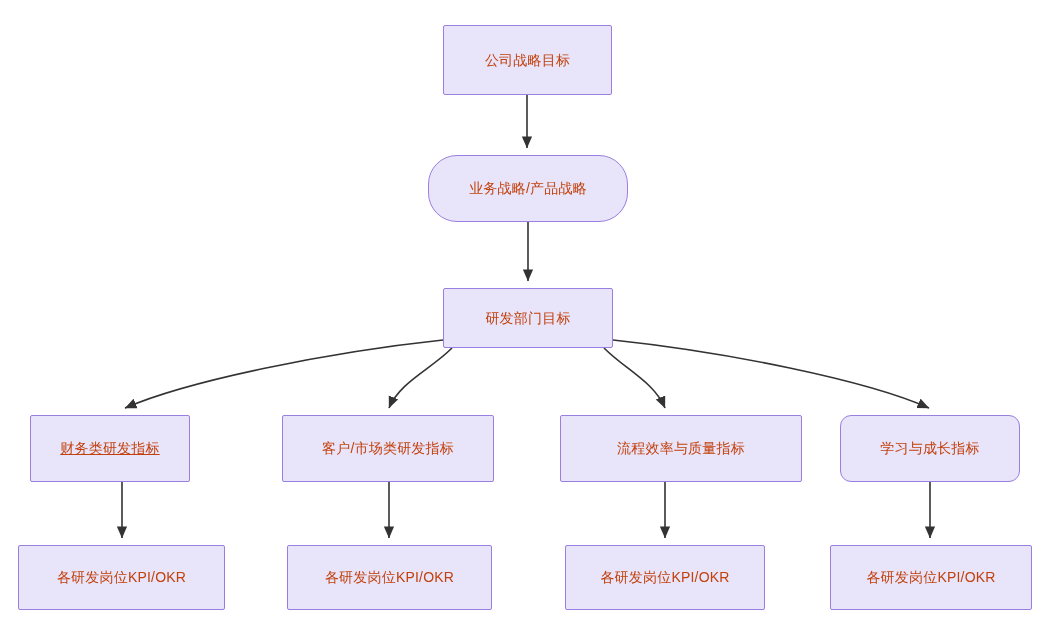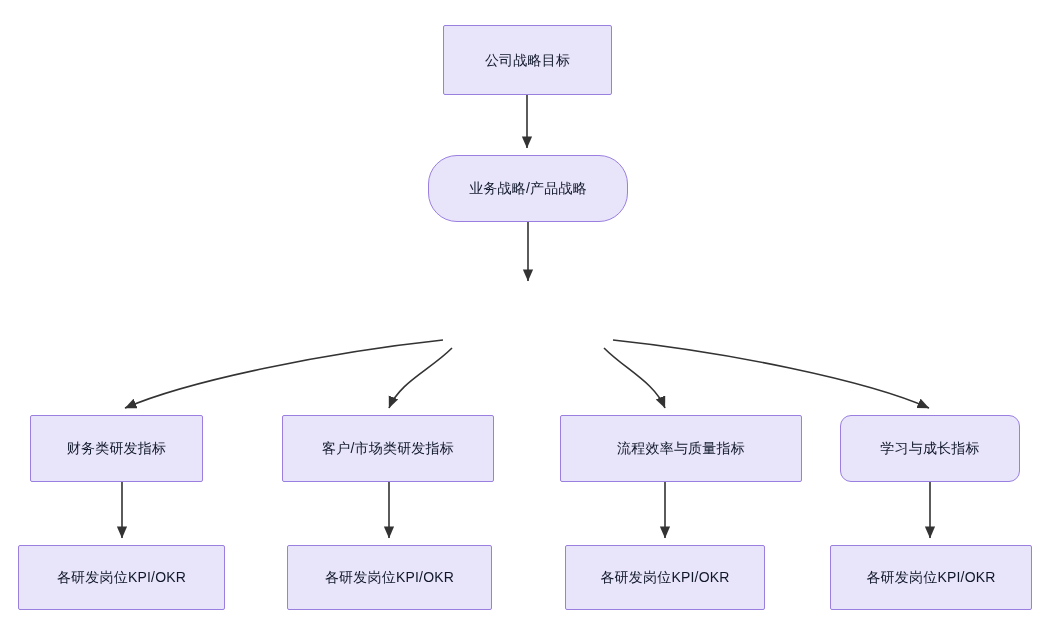--- a/index.html
+++ b/index.html
@@ -26,21 +26,21 @@
   .node {
     position: absolute;
     box-sizing: border-box;
     background: #E8E4FA;
     border: 1.4px solid #9B7FE0;
     border-radius: 2px;
     display: flex;
     align-items: center;
     justify-content: center;
     text-align: right;
-    color: #0f172a;
+    color: #c2410c;
     font-size: 14px;
     line-height: 1.3;
     letter-spacing: 0.2px;
     z-index: 2;
   }
   .node-label {
     display: block;
     padding: 0 8px;
     white-space: nowrap;
   }
@@ -76,22 +76,25 @@
   </svg>
 
   <div class="node" style="left:443px; top:25px; width:169px; height:70px;">
     <span class="node-label">公司战略目标</span>
   </div>
 
   <div class="node" style="left:428px; top:155px; width:200px; height:67px;border-radius:29px;">
     <span class="node-label">业务战略/产品战略</span>
   </div>
 
+  <div class="node" style="left:443px; top:288px; width:170px; height:60px;">
+    <span class="node-label">研发部门目标</span>
+  </div>
 
-  <div class="node" style="left:30px; top:415px; width:173px; height:67px;">
+  <div class="node" style="left:30px; top:415px; width:160px; height:67px;text-decoration:underline;">
     <span class="node-label">财务类研发指标</span>
   </div>
 
   <div class="node" style="left:282px; top:415px; width:212px; height:67px;">
     <span class="node-label">客户/市场类研发指标</span>
   </div>
 
   <div class="node" style="left:560px; top:415px; width:242px; height:67px;">
     <span class="node-label">流程效率与质量指标</span>
   </div>

